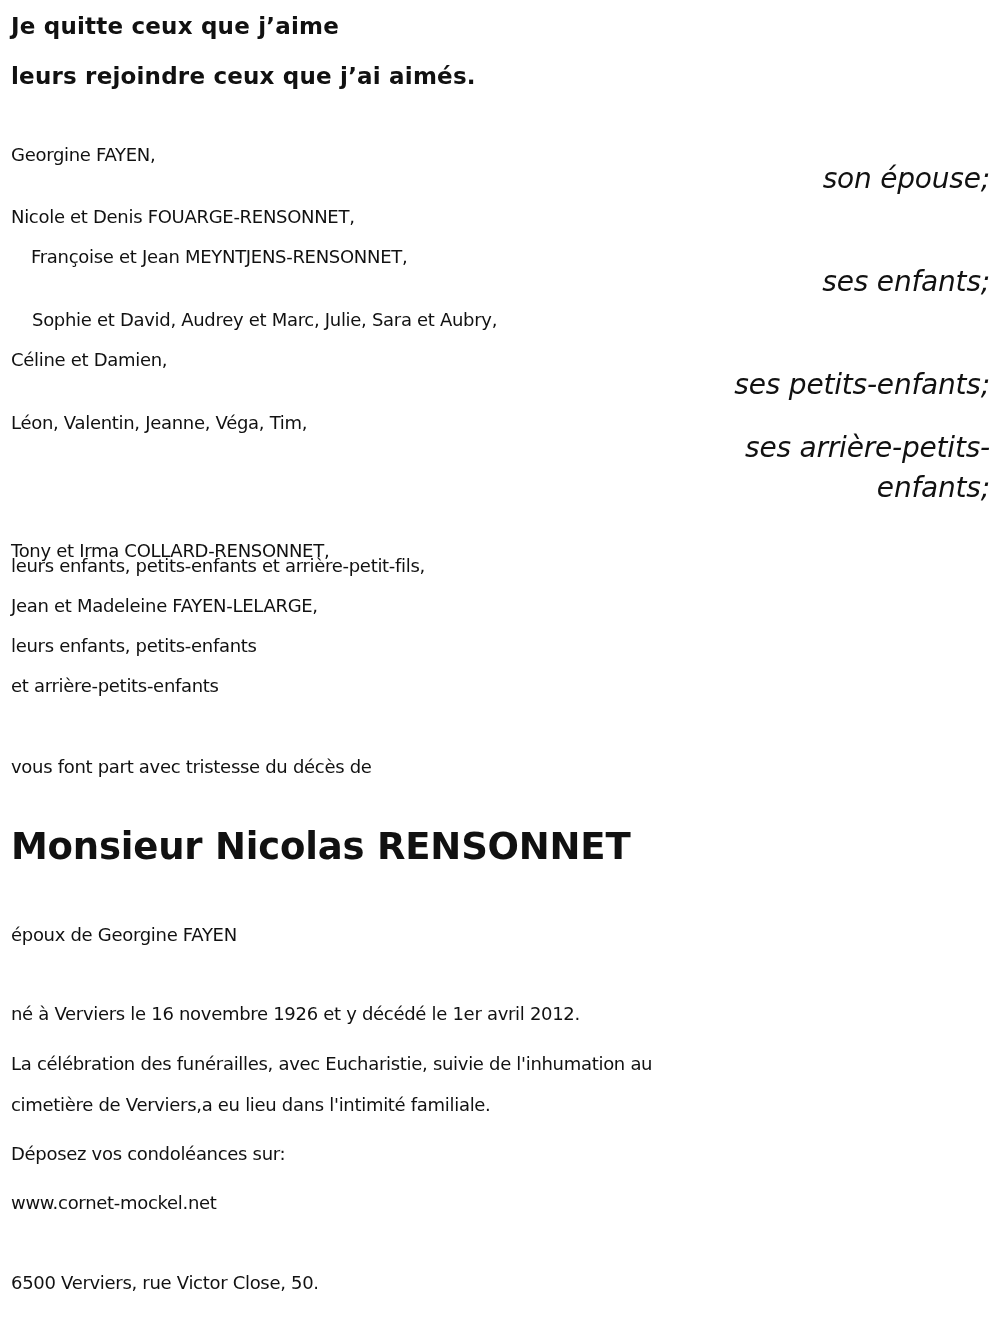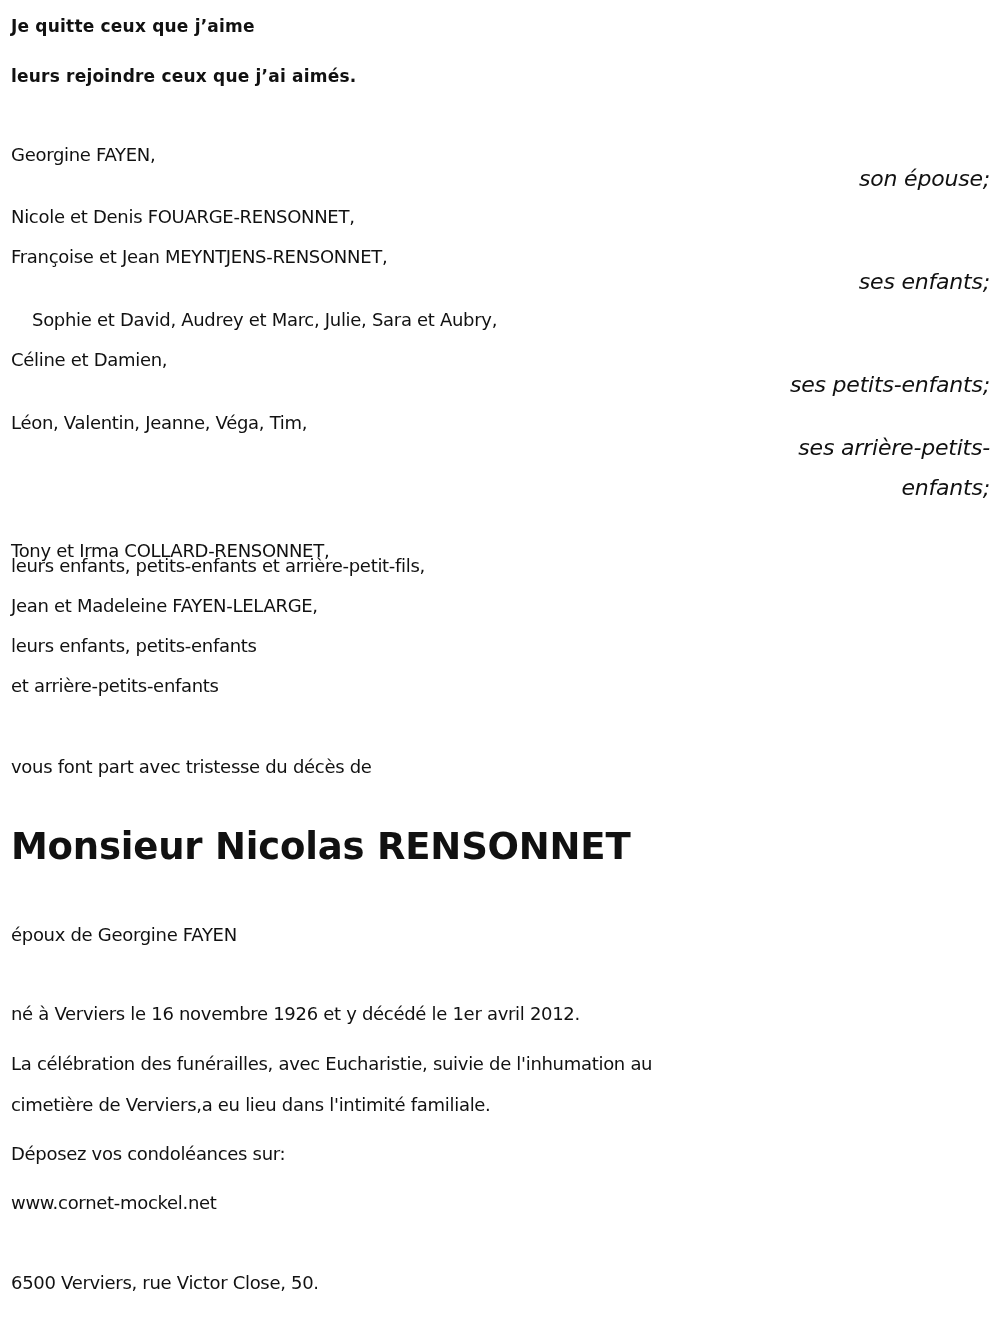--- a/index.html
+++ b/index.html
@@ -18,29 +18,29 @@
     .line {
       position: absolute;
       left: 11px;
       white-space: nowrap;
       font-size: 18px;
       letter-spacing: -0.3px;
       line-height: 30px;
     }
     .motto {
       font-weight: bold;
-      font-size: 17px;
+      font-size: 23px;
       letter-spacing: 0.2px;
     }
     .role {
       position: absolute;
       right: 10px;
       left: auto;
       font-style: italic;
-      font-size: 22px;
+      font-size: 28px;
       letter-spacing: -0.2px;
       line-height: 30px;
       white-space: nowrap;
       text-align: right;
     }
     .deceased {
       font-weight: bold;
       font-size: 37px;
       letter-spacing: -0.2px;
       line-height: 44px;
@@ -49,21 +49,21 @@
 </head>
 <body>
 
 <div class="line motto" style="top:11px;">Je quitte ceux que j’aime</div>
 <div class="line motto" style="top:61px;">leurs rejoindre ceux que j’ai aimés.</div>
 
 <div class="line" style="top:140px;">Georgine FAYEN,</div>
 <div class="role" style="top:164px;">son épouse;</div>
 
 <div class="line" style="top:202px;">Nicole et Denis FOUARGE-RENSONNET,</div>
-<div class="line" style="top:242px;">Françoise et Jean MEYNTJENS-RENSONNET,</div>
+<div class="line" style="top:242px;margin-left:20px;">Françoise et Jean MEYNTJENS-RENSONNET,</div>
 <div class="role" style="top:267px;">ses enfants;</div>
 
 <div class="line" style="top:305px;margin-left:21px;">Sophie et David, Audrey et Marc, Julie, Sara et Aubry,</div>
 <div class="line" style="top:345px;">Céline et Damien,</div>
 <div class="role" style="top:370px;font-style:italic;">ses petits-enfants;</div>
 
 <div class="line" style="top:408px;">Léon, Valentin, Jeanne, Véga, Tim,</div>
 <div class="role" style="top:433px;">ses arrière-petits-</div>
 <div class="role" style="top:473px;">enfants;</div>
 

